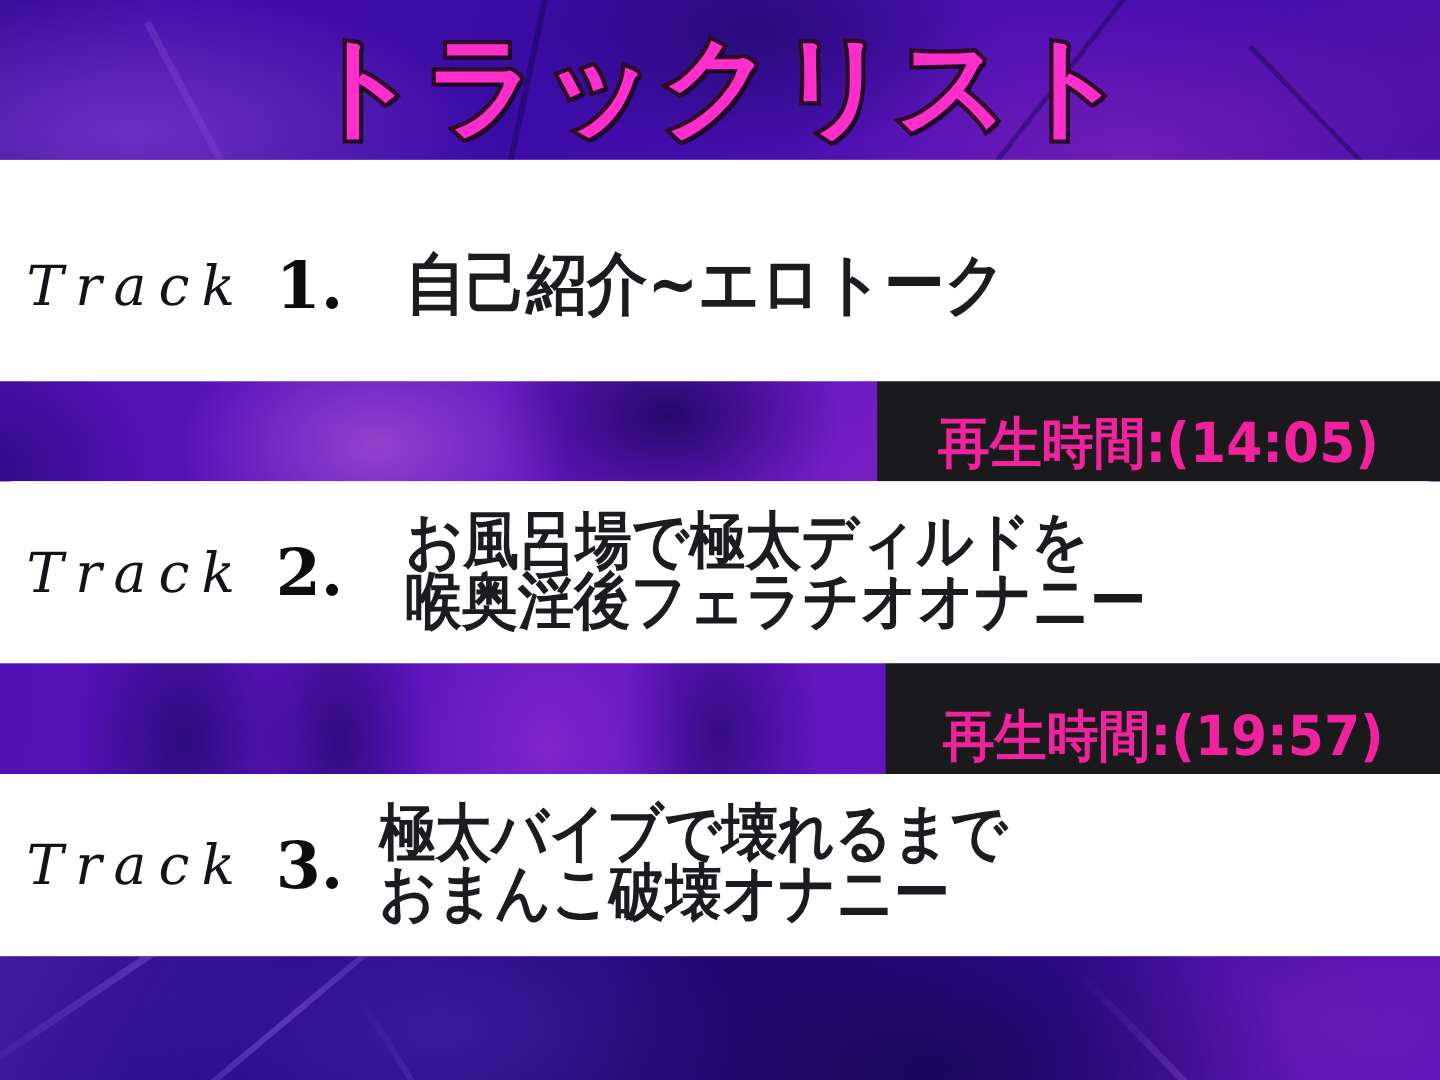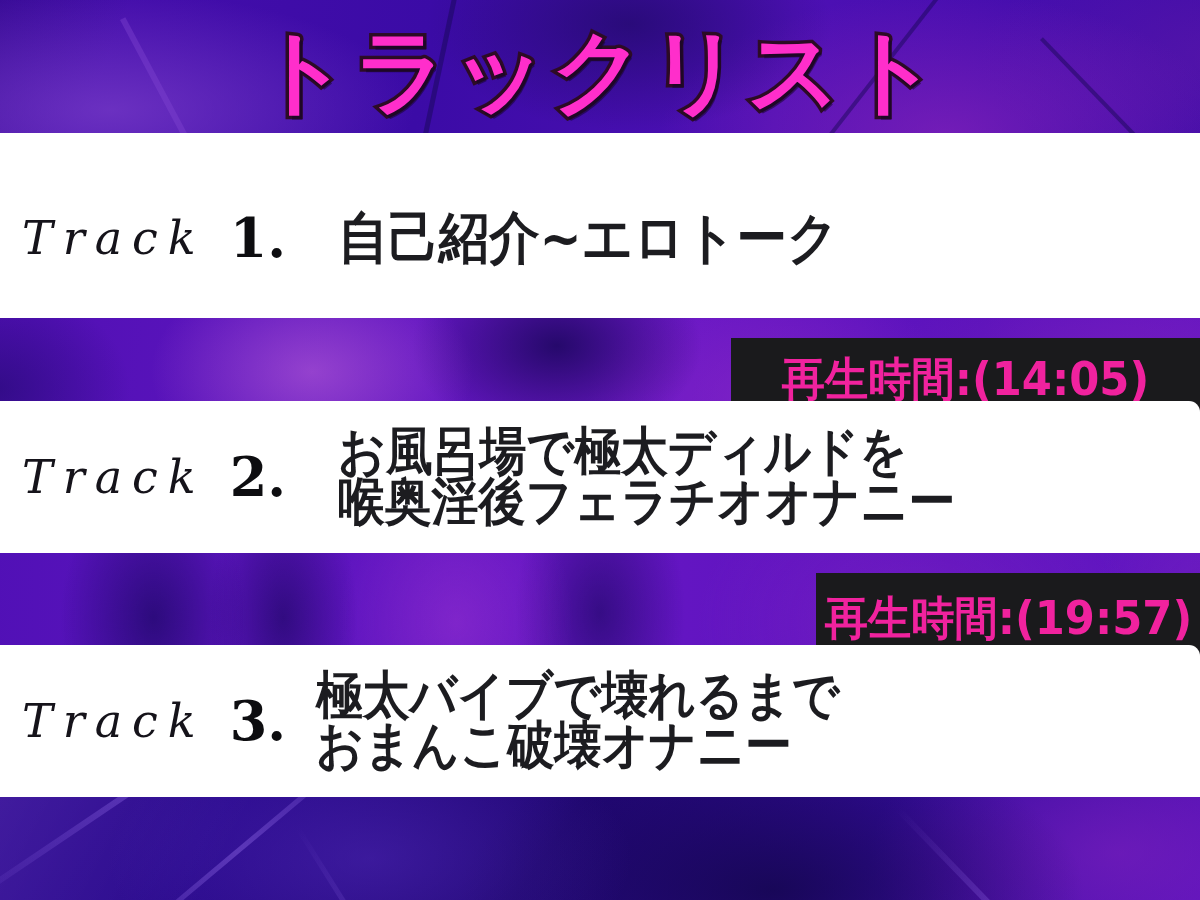--- a/index.html
+++ b/index.html
@@ -147,23 +147,22 @@
   .t1 .track-title { font-size:56px; }
   .t2 .track-title { font-size:52px; }
   .t3 .track-title { font-size:52px; }
 
   
   .dur-plate {
     position:absolute;
     right:0;
     background:#1a1a1c;
     display:flex;
-    align-items:center;
+    align-items:flex-end;
     justify-content:center;
-    margin-top:20px;
   }
   .dur-text {
     font-family:"DejaVu Sans", sans-serif;
     font-weight:700;
     font-size:46px;
     color:#f0229e;
     letter-spacing:0px;
     white-space:nowrap;
     transform:scaleX(.94);
   }
@@ -198,21 +197,21 @@
   <div class="track-row t2" style="top:401px; height:152px;">
     <span class="track-word" style="margin-left:22px;">Track</span>
     <span class="track-num" style="margin-left:24px;">2.</span>
     <span class="track-title" style="margin-left:52px;">お風呂場で極太ディルドを
 喉奥淫後フェラチオオナニー</span>
   </div>
 
   <div class="band" style="top:553px; height:92px;">
     <div class="tex tex-b2"></div>
   </div>
-  <div class="dur-plate" style="top:553px; height:92px; width:384px;">
+  <div class="dur-plate" style="top:553px; height:92px; width:462px;">
     <span class="dur-text">再生時間:(19:57)</span>
   </div>
 
   <div class="track-row t3" style="top:645px; height:152px;">
     <span class="track-word" style="margin-left:22px;">Track</span>
     <span class="track-num" style="margin-left:24px;">3.</span>
     <span class="track-title" style="margin-left:30px;">極太バイブで壊れるまで
 おまんこ破壊オナニー</span>
   </div>
 

